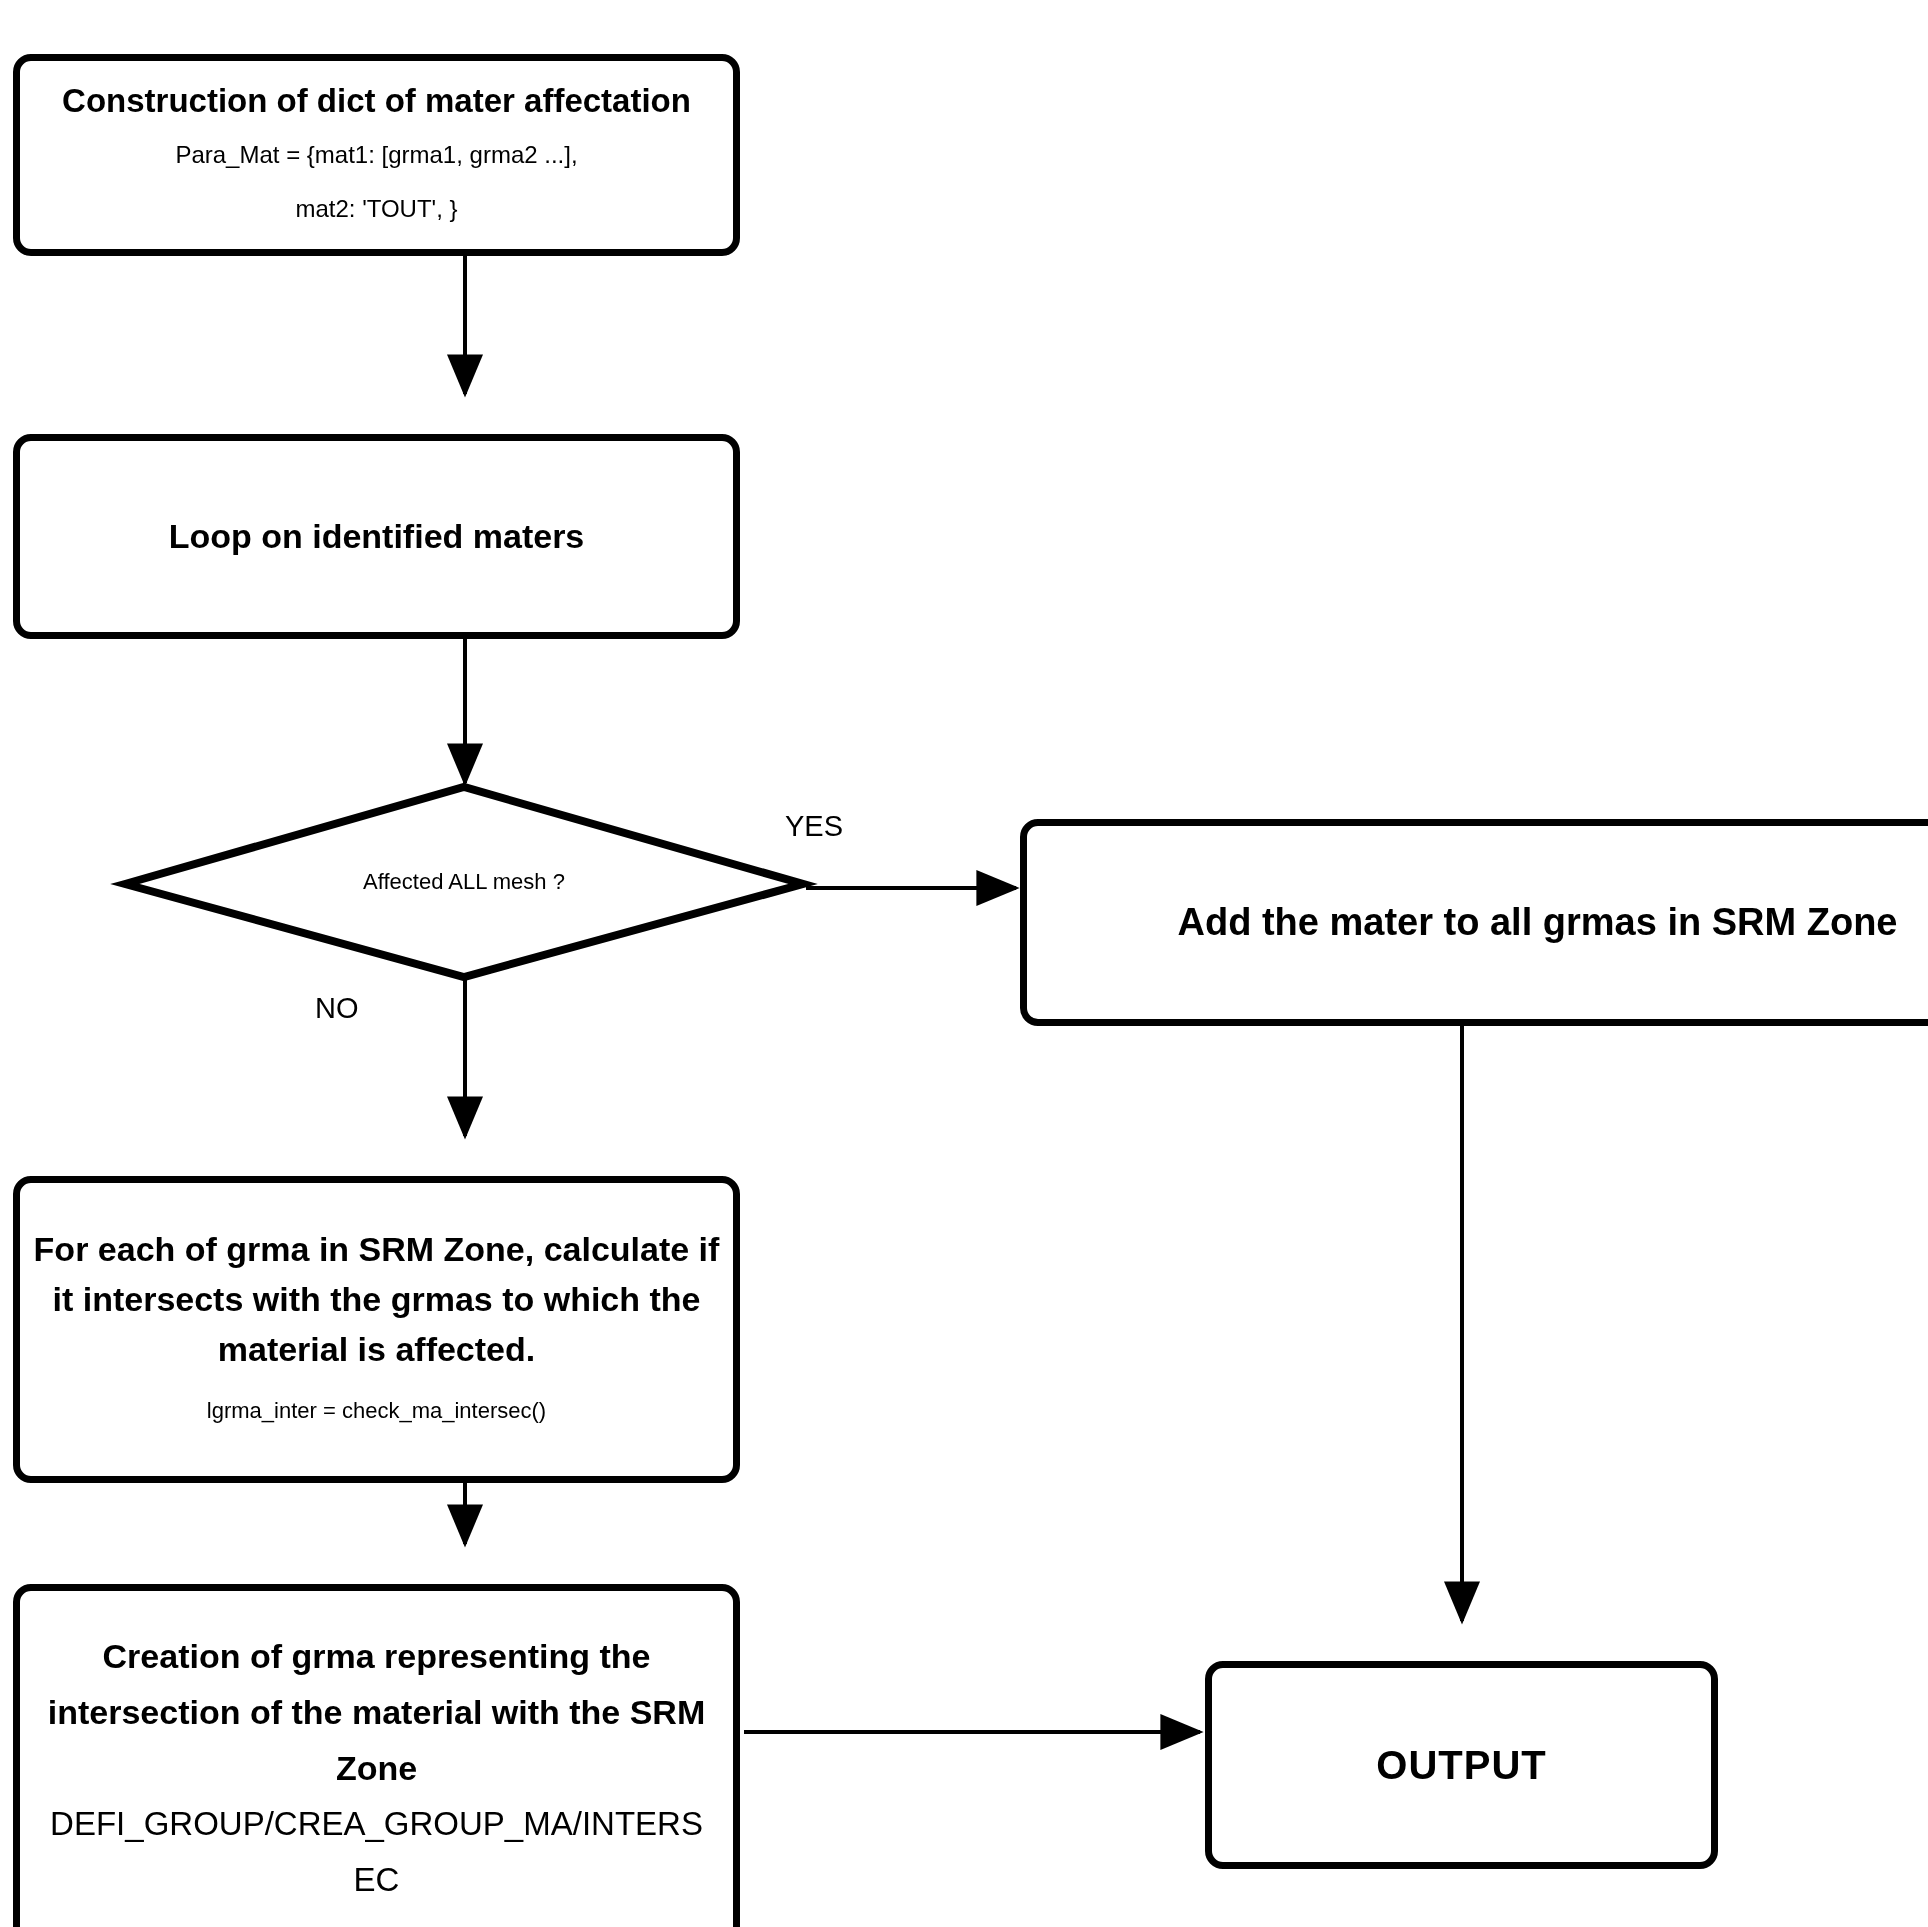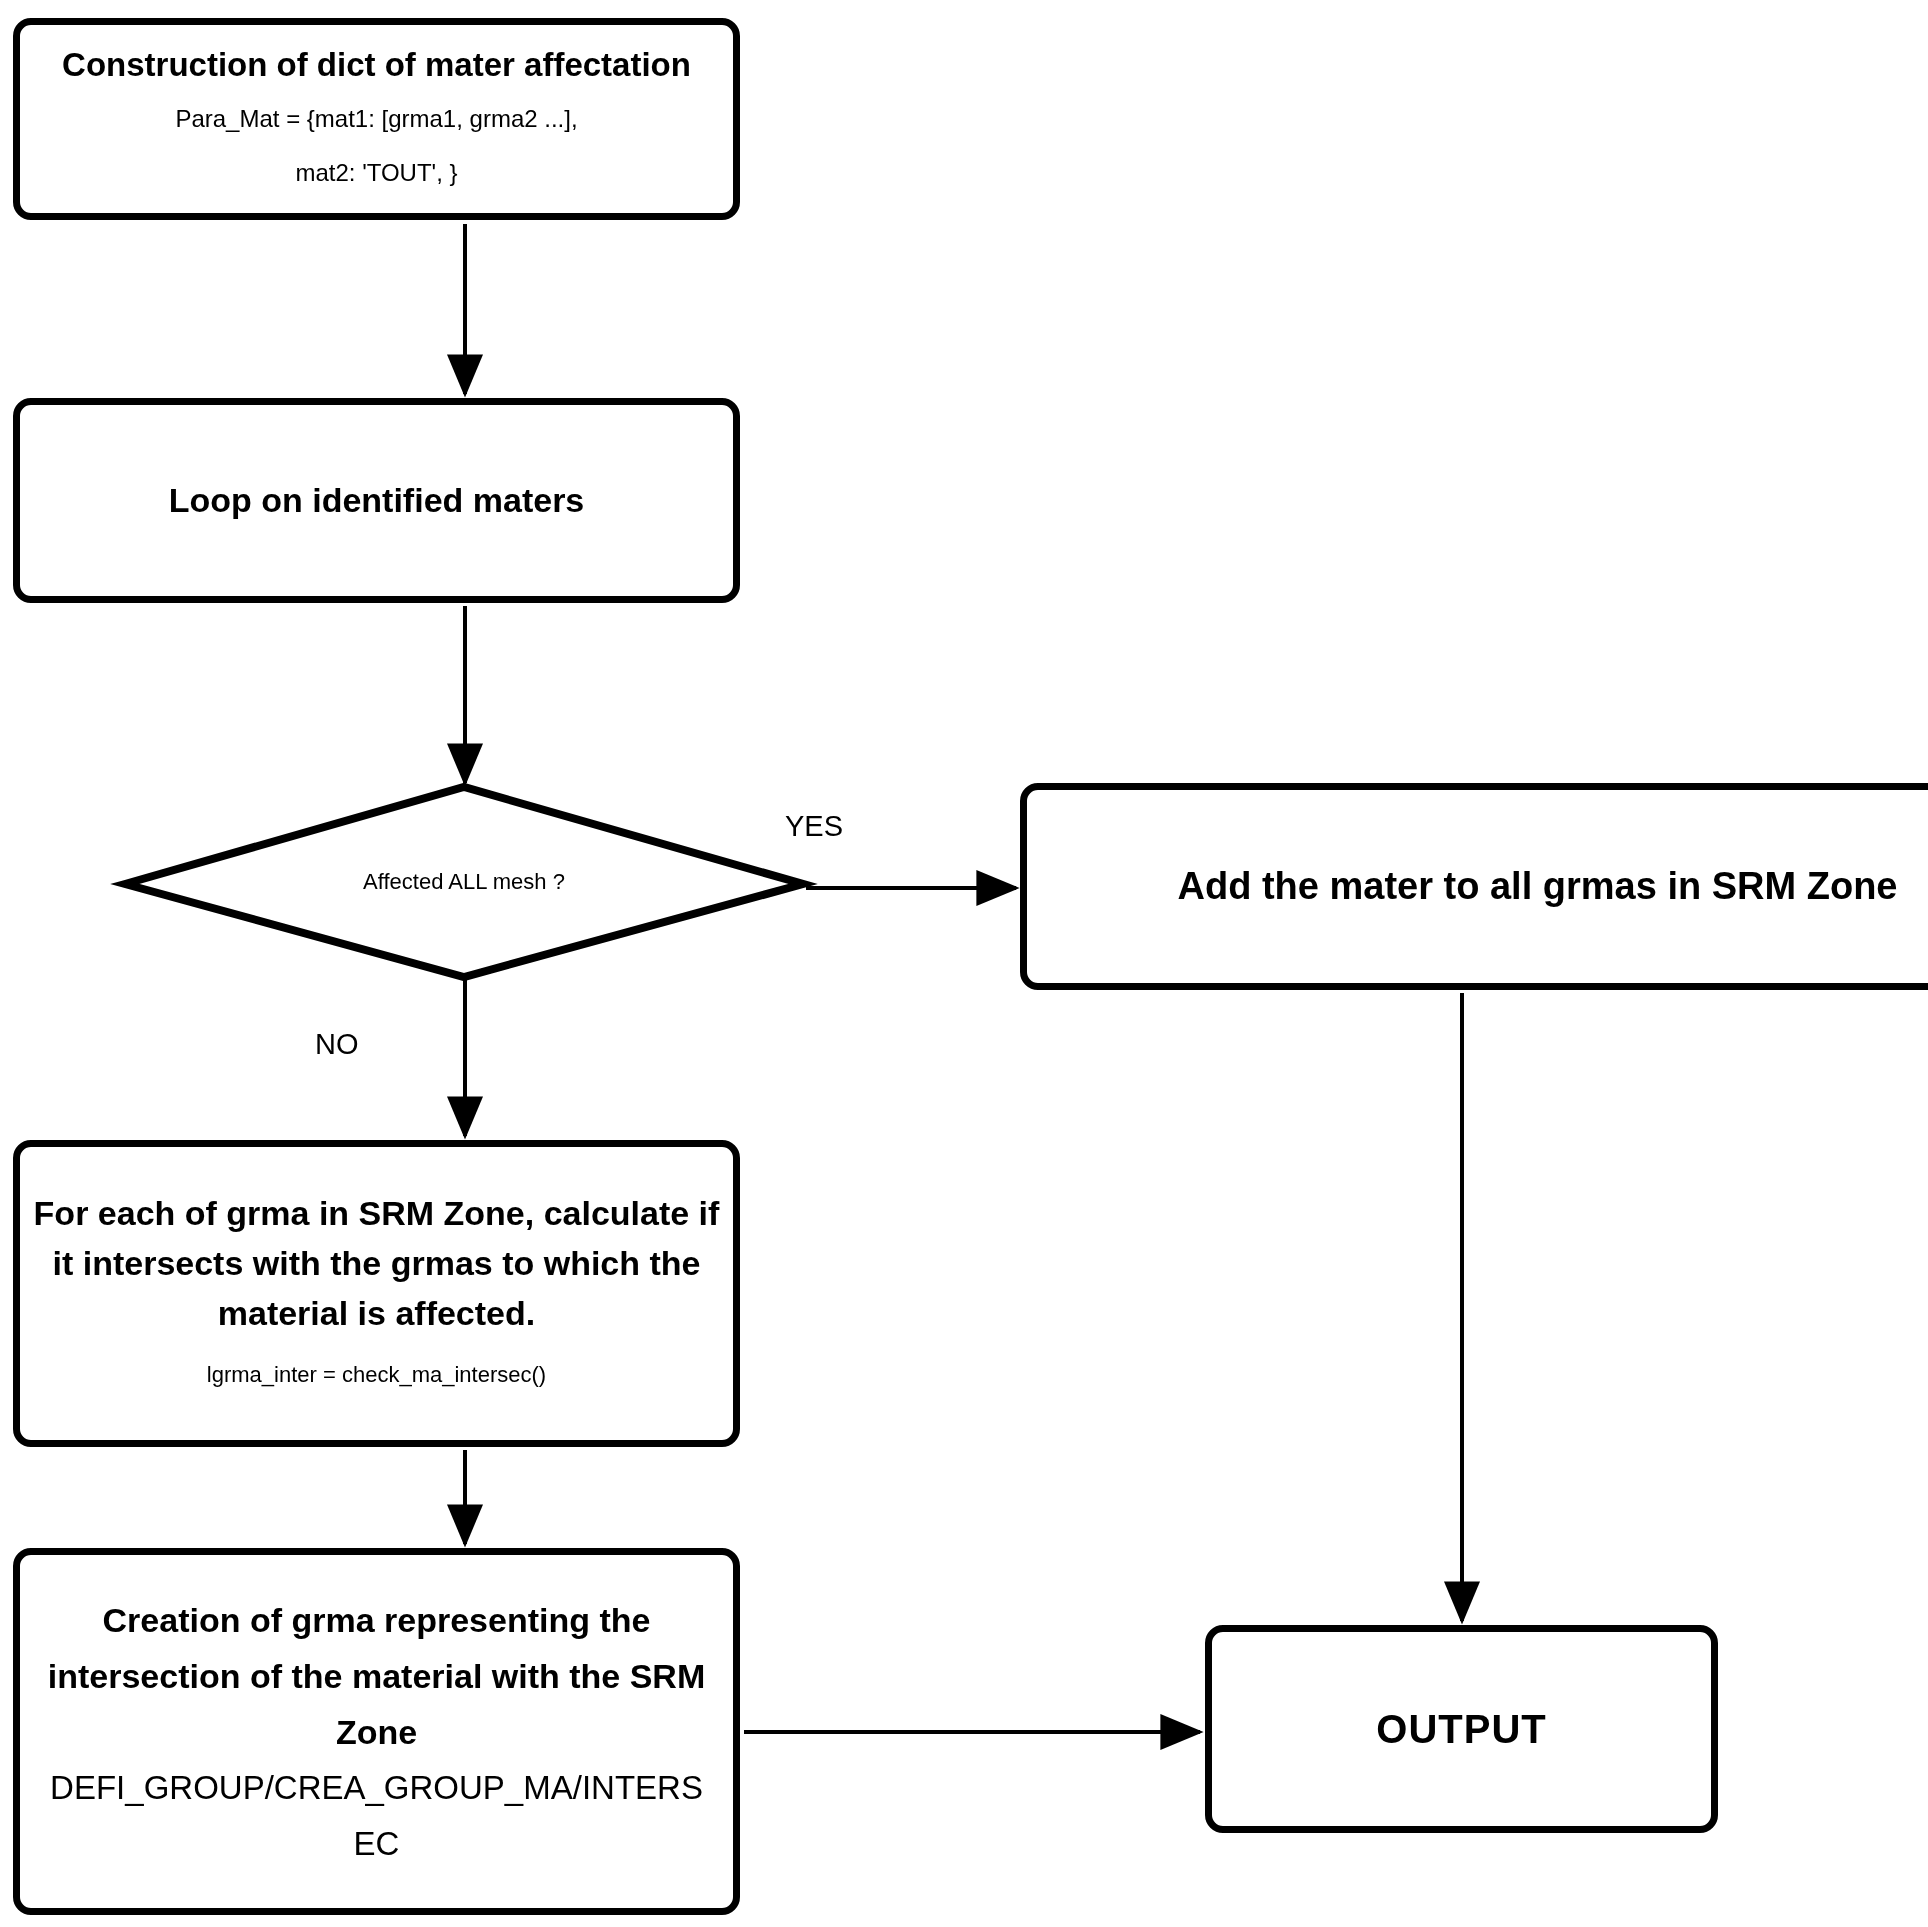--- a/index.html
+++ b/index.html
@@ -23,20 +23,21 @@
     box-sizing: border-box;
     border: 7px solid #000000;
     border-radius: 18px;
     background: #ffffff;
     display: flex;
     flex-direction: column;
     justify-content: center;
     align-items: center;
     text-align: center;
     z-index: 1;
+    margin-top: 36px;
   }
   .node .title-bold { font-weight: bold; }
 
   .node-construction { left: 13px; top: 18px; width: 727px; height: 202px; }
   .node-construction .line { line-height: 54px; font-size: 24px; }
   .node-construction .title-bold { font-size: 33px; }
 
   .node-loop { left: 13px; top: 398px; width: 727px; height: 205px; }
   .node-loop .title-bold { font-size: 34px; }
 
@@ -67,21 +68,21 @@
     font-size: 22px;
     z-index: 1;
   }
   .edge-label {
     position: absolute;
     font-size: 29px;
     z-index: 1;
     width: 160px;
   }
   .edge-label-yes { left: 785px; top: 810px; }
-  .edge-label-no  { left: 315px; top: 1028px; }
+  .edge-label-no  { left: 315px; top: 992px; }
 </style>
 </head>
 <body>
 
 <div class="canvas">
 
   <svg class="edges-layer" viewBox="0 0 1928 1927" xmlns="http://www.w3.org/2000/svg">
     <defs>
       <marker id="arrow" viewBox="0 0 12 10" refX="11" refY="5" markerWidth="44" markerHeight="36" markerUnits="userSpaceOnUse" orient="auto">
         <path d="M0,0 L12,5 L0,10 Z" fill="#000000"></path>

